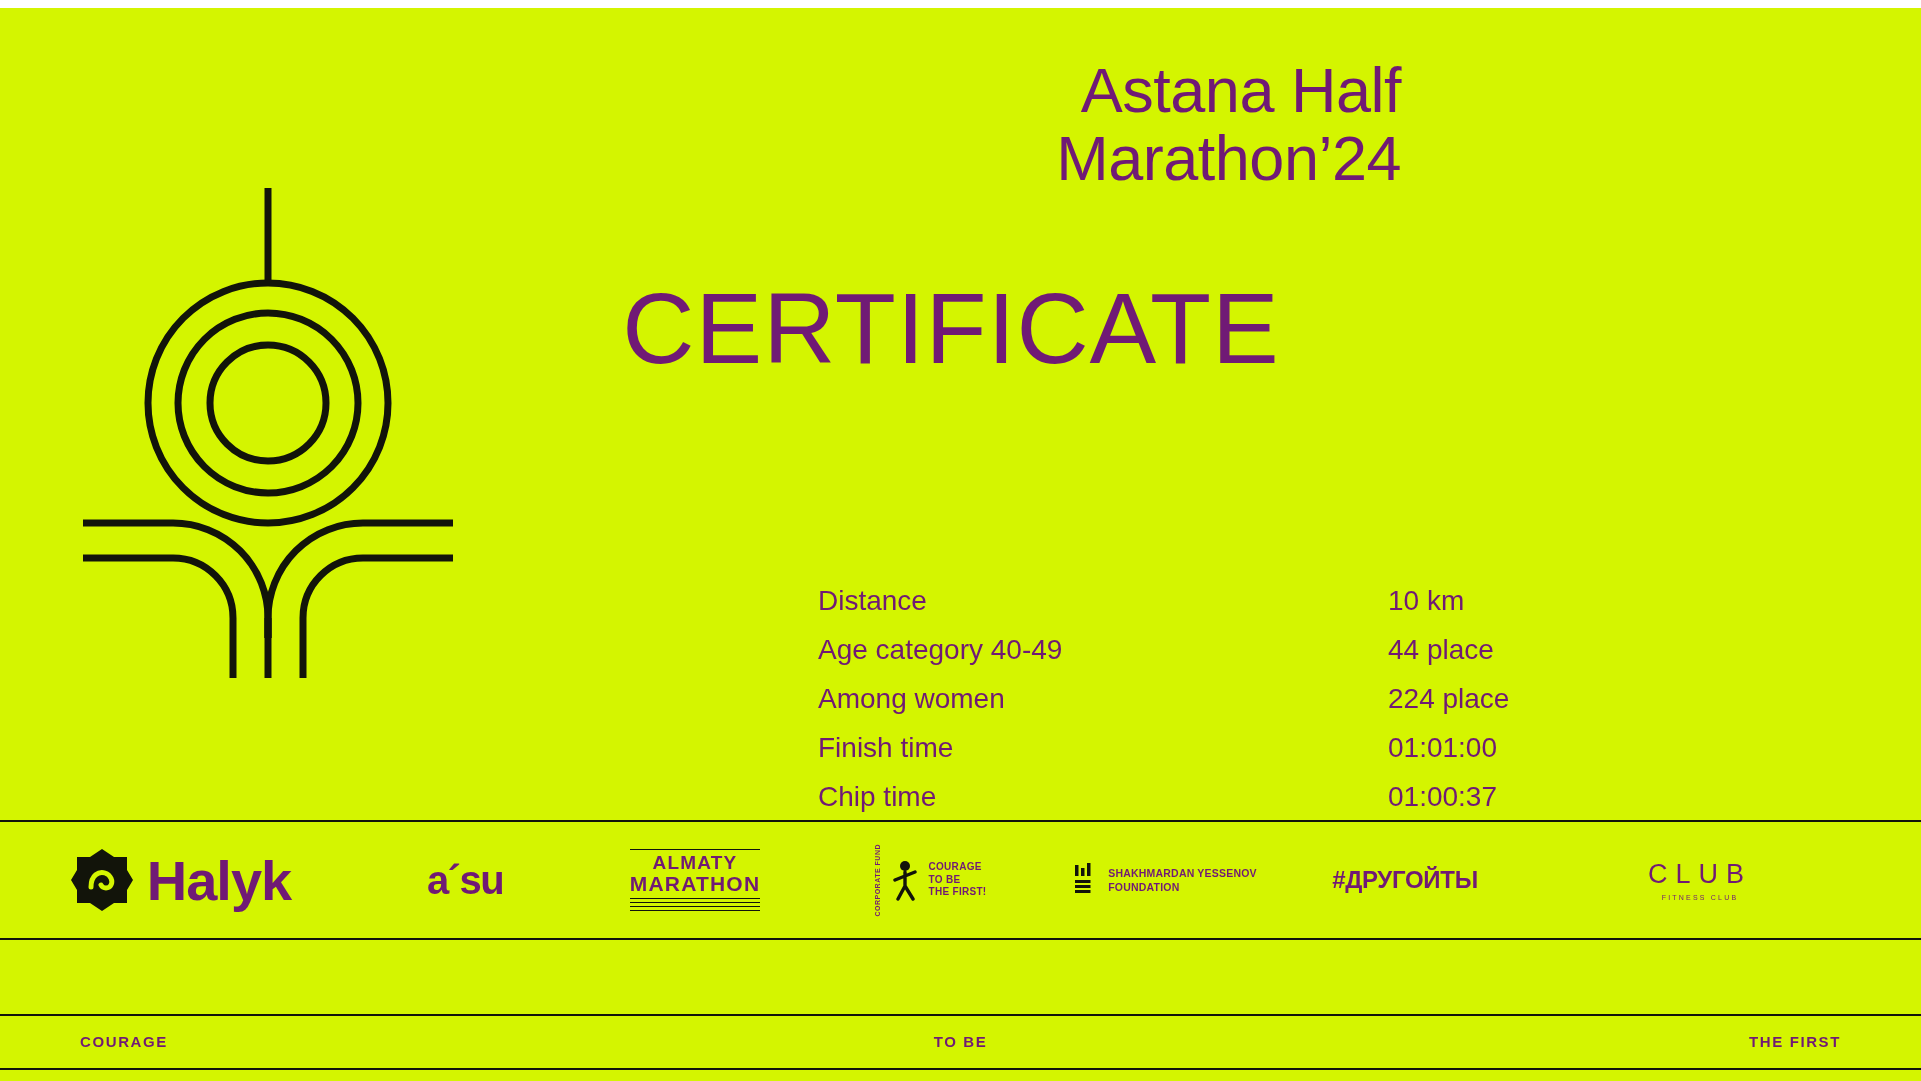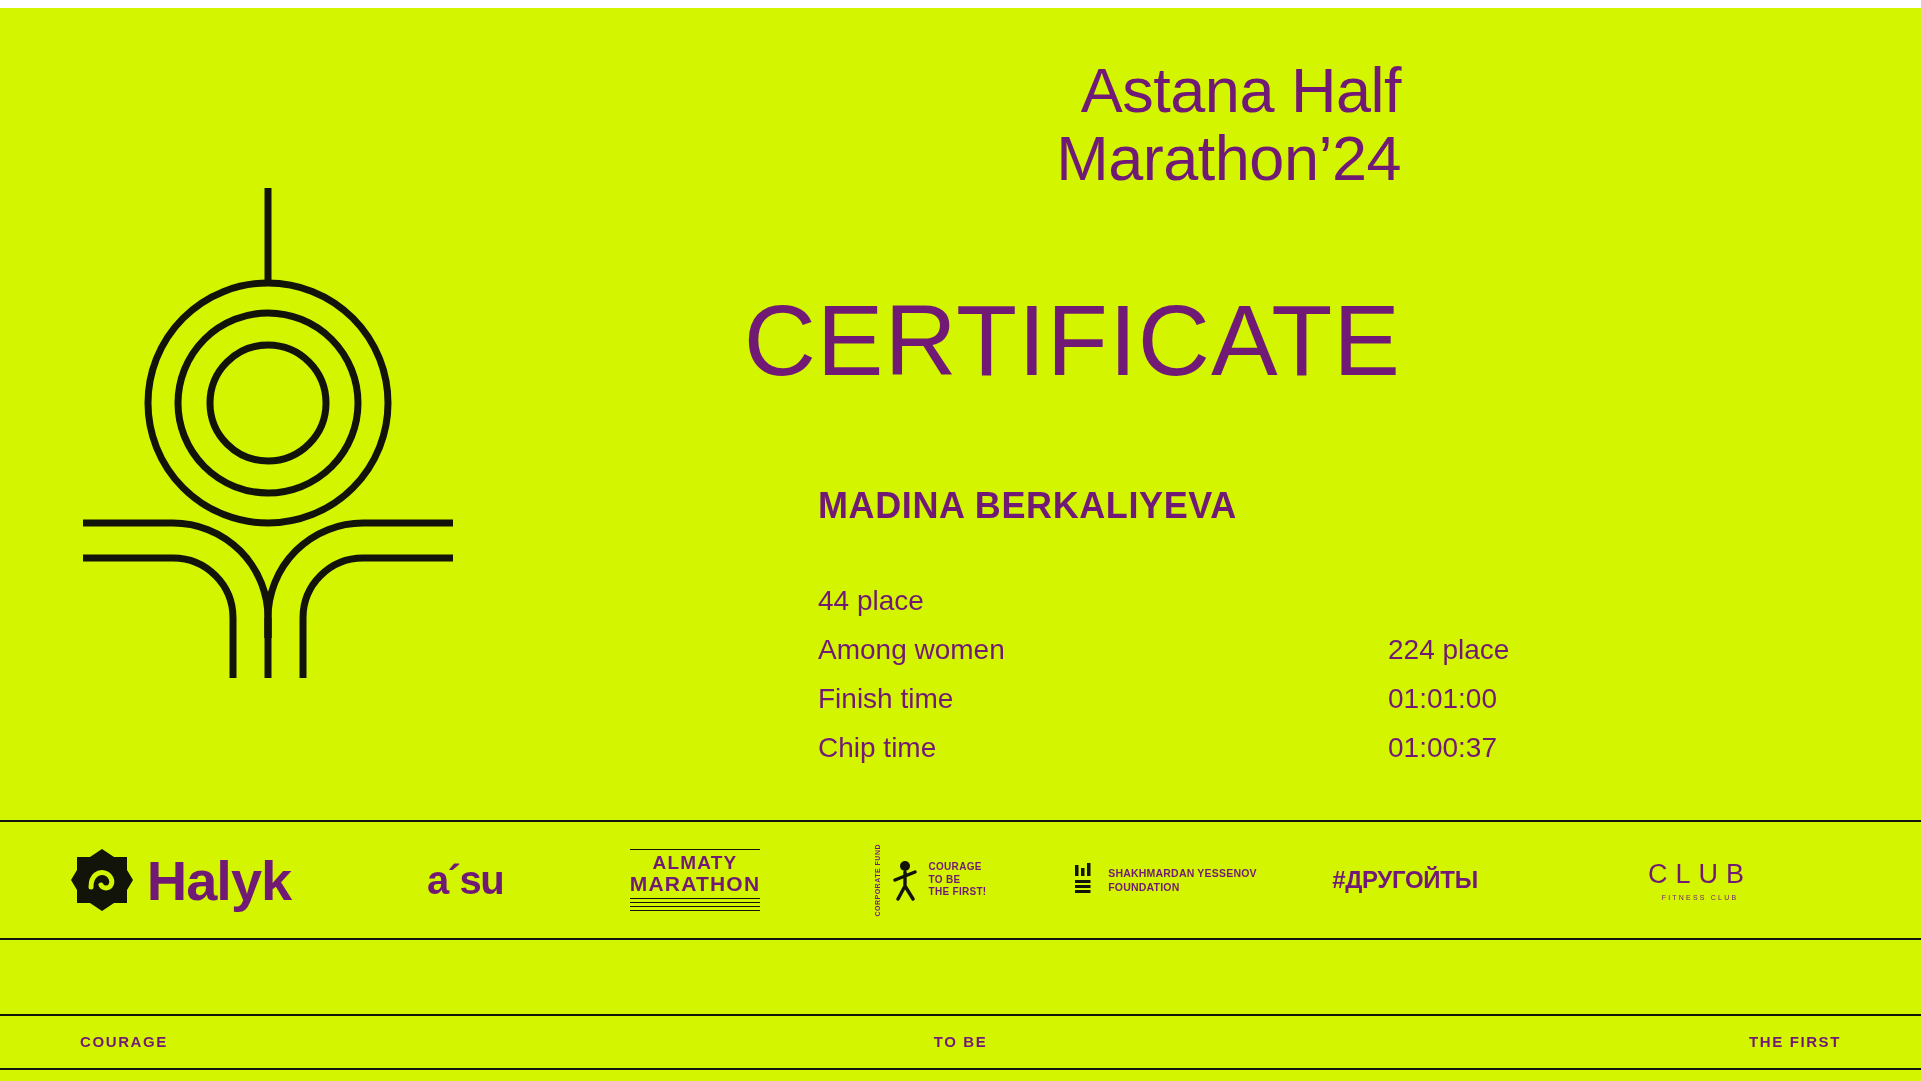--- a/index.html
+++ b/index.html
@@ -52,23 +52,23 @@
     font-size: 63px;
     line-height: 1.08;
     letter-spacing: -0.5px;
     font-weight: 400;
     white-space: pre-line;
   }
 
   .cert-word {
     position: absolute;
     right: 520px;
-    top: 282px;
+    top: 270px;
     width: 900px;
-    text-align: right;
+    text-align: center;
     font-size: 100px;
     line-height: 1;
     letter-spacing: 1px;
     font-weight: 400;
   }
 
   .athlete-name {
     position: absolute;
     left: 818px;
     top: 477px;
@@ -270,24 +270,28 @@
         <path d="M190 430 V490" stroke="#12140a" stroke-width="7"></path>
         <path d="M225 450 V490" stroke="#12140a" stroke-width="7"></path>
       </svg>
     </div>
 
     <div class="event-title">Astana Half
 Marathon’24</div>
 
     <div class="cert-word">CERTIFICATE</div>
 
-    <div class="athlete-name">MADINA BERKALIYEVA</div>
 
     <div class="results">
       <div class="result-row">
+        <div class="result-label">Distance</div>
+        <div class="result-value">10 km</div>
+      </div>
+      <div class="result-row">
+        <div class="result-label">Age category 40-49</div>
         <div class="result-value">44 place</div>
       </div>
       <div class="result-row">
         <div class="result-label">Among women</div>
         <div class="result-value">224 place</div>
       </div>
       <div class="result-row">
         <div class="result-label">Finish time</div>
         <div class="result-value">01:01:00</div>
       </div>

